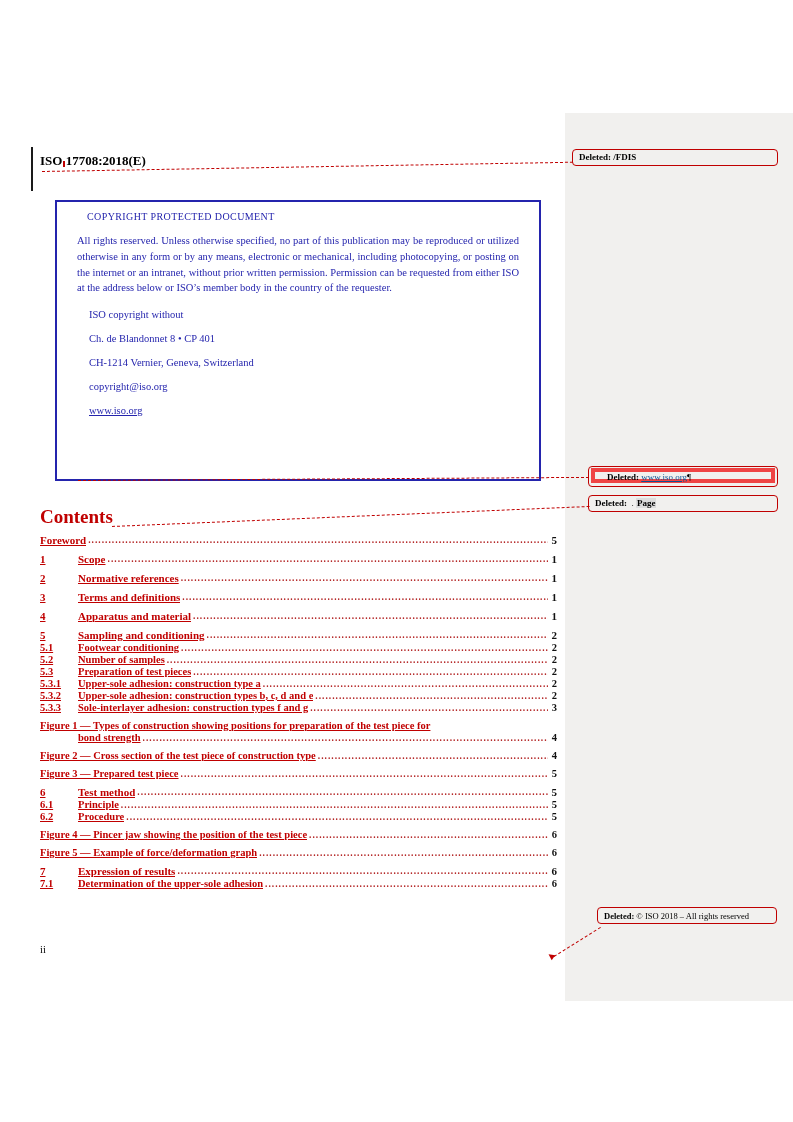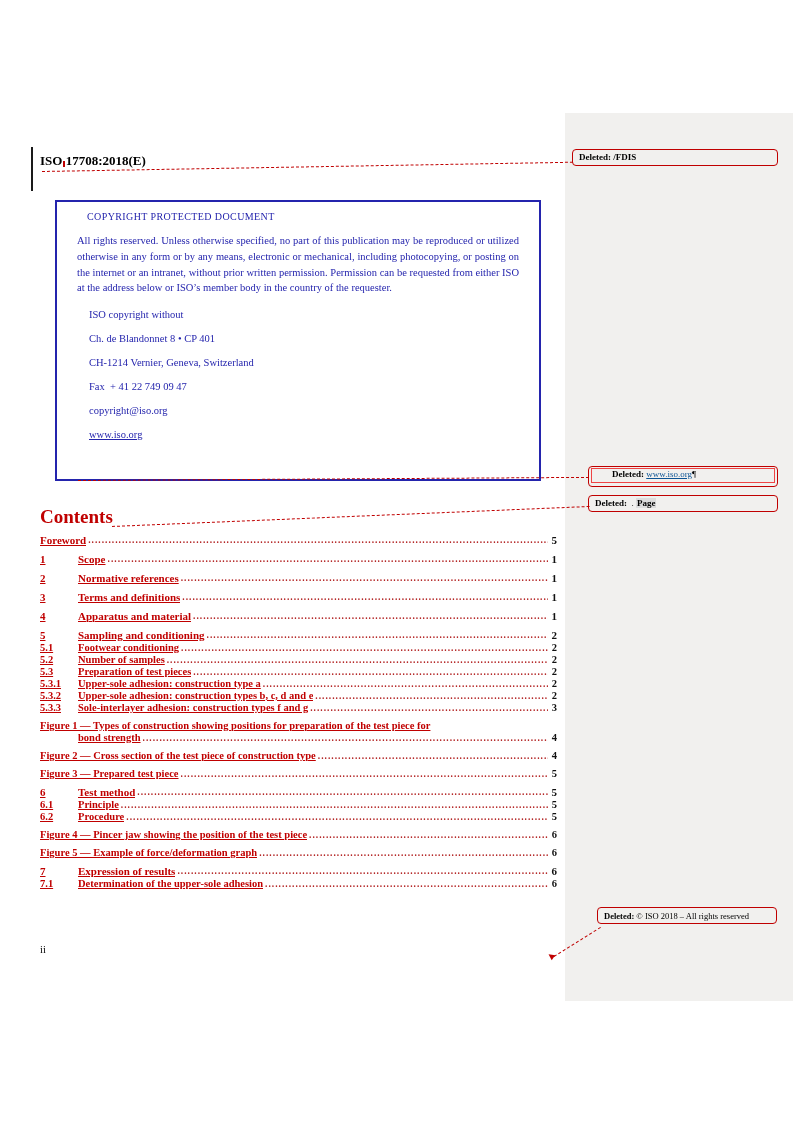--- a/index.html
+++ b/index.html
@@ -31,21 +31,21 @@
   .figwrap{margin-top:7px;font-size:10.5px}
   .fig-l1{text-decoration:underline;white-space:nowrap}
   .fig-l2{display:flex;align-items:center;padding-left:38px;margin-top:1px}
   .pgnum{position:absolute;left:40px;top:944px;font-size:10.5px;color:#000}
   
   .comment{position:absolute;border:1px solid #c00000;border-radius:4px;font-size:9px;line-height:1.3;padding:2px 6px;color:#000;background:transparent;white-space:nowrap;overflow:hidden}
   .cl{font-weight:bold}
   .c1{left:572px;top:149px;width:206px;height:17px}
   .cv-b{font-weight:bold}
   .c2{left:588px;top:466px;width:190px;height:21px;padding:1px 2px}
-  .c2 .inner{border:1px solid #ef4444;padding:0 20px;height:15px}
+  .c2 .inner{border:4px solid #ef4444;padding:0 12px;height:15px}
   .c2 .link{color:#0b5394;text-decoration:underline;cursor:pointer}
   .c3{left:588px;top:495px;width:190px;height:17px}
   .c3 .field{font-weight:bold;background:#dcdcdc;padding:0 1px}
   .c4{left:597px;top:907px;width:180px;height:17px;font-size:8.5px;padding-top:3px}
   
   .dash{position:absolute;border-top:1px dashed #c00000;transform-origin:left center}
   .d1{left:42px;top:171px;width:531px;transform:rotate(-1deg)}
   .d2{left:78px;top:480px;width:511px;transform:rotate(-0.35deg)}
   .d3{left:112px;top:526px;width:478px;transform:rotate(-2.4deg)}
   .d4{left:554px;top:956px;width:55px;transform:rotate(-32deg)}
@@ -59,21 +59,20 @@
 
 <div class="hdr">ISO 17708:2018(E)</div>
 <div class="del-caret"></div>
 
 <div class="cpbox">
   <div class="cp-title">COPYRIGHT PROTECTED DOCUMENT</div>
   <div class="cp-body">All rights reserved. Unless otherwise specified, no part of this publication may be reproduced or utilized otherwise in any form or by any means, electronic or mechanical, including photocopying, or posting on the internet or an intranet, without prior written permission. Permission can be requested from either ISO at the address below or ISO’s member body in the country of the requester.</div>
   <div class="cp-addr">ISO copyright without</div>
   <div class="cp-addr">Ch. de Blandonnet 8 • CP 401</div>
   <div class="cp-addr">CH-1214 Vernier, Geneva, Switzerland</div>
-  <div class="cp-addr">Fax&nbsp; + 41 22 749 09 47</div>
   <div class="cp-addr">copyright@iso.org</div>
   <div class="cp-addr cp-web">www.iso.org</div>
 </div>
 
 <div class="contents-h">Contents</div>
 
 <div class="toc">
   <div class="row r-top">
     <span class="lbl">Foreword</span>
     <span class="dots"></span>

